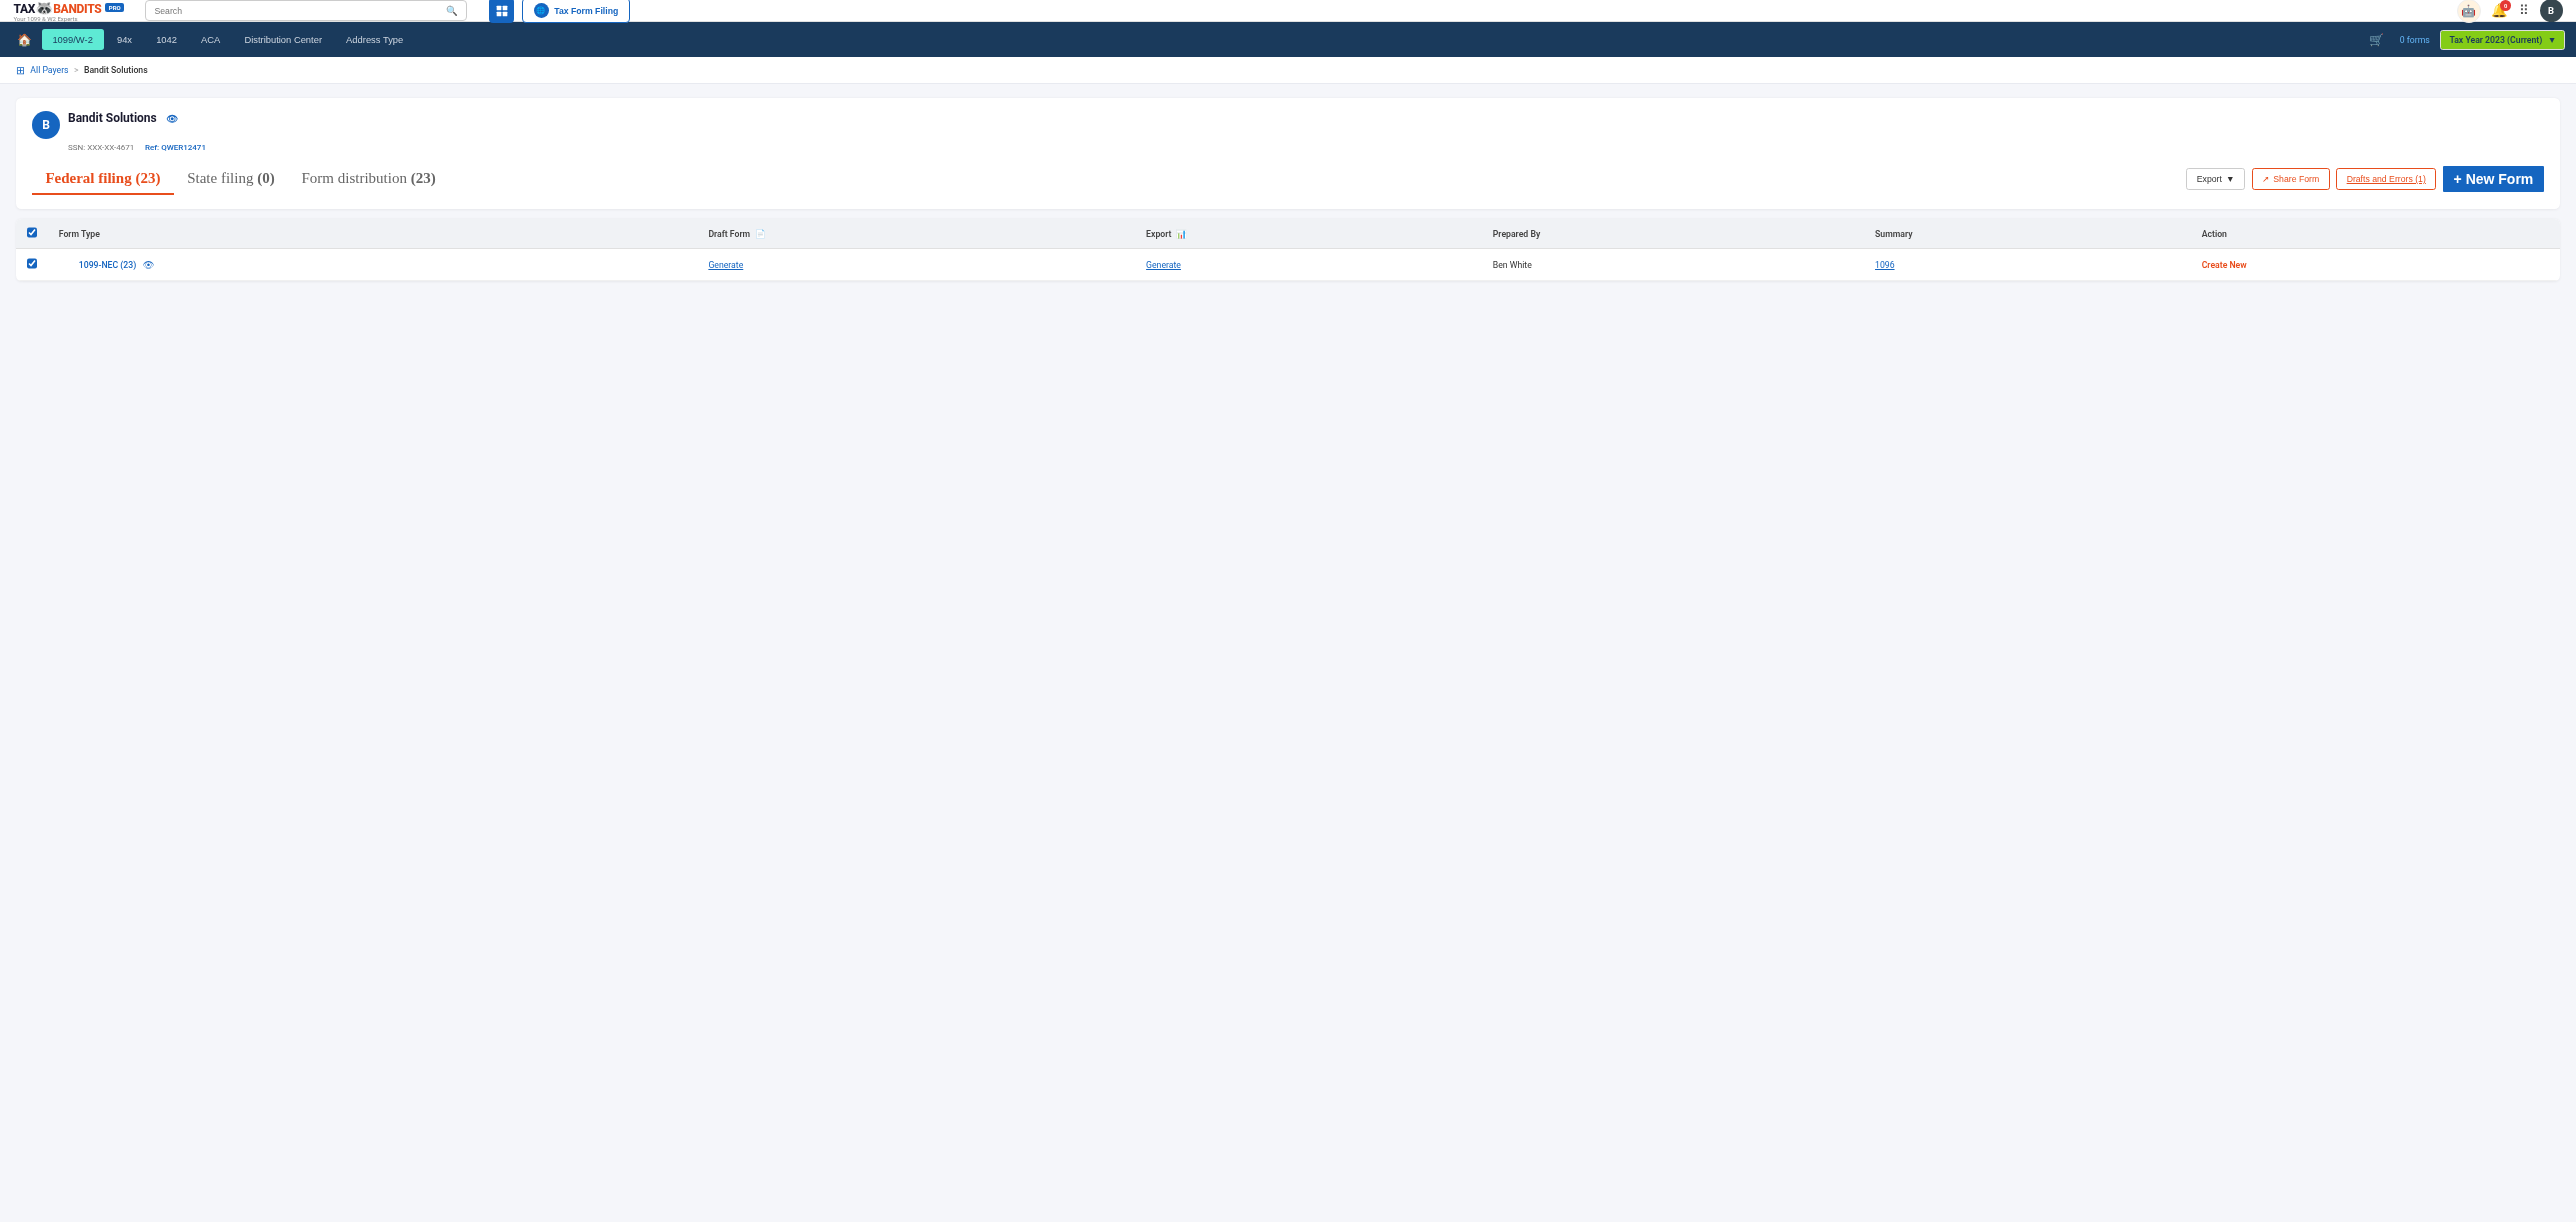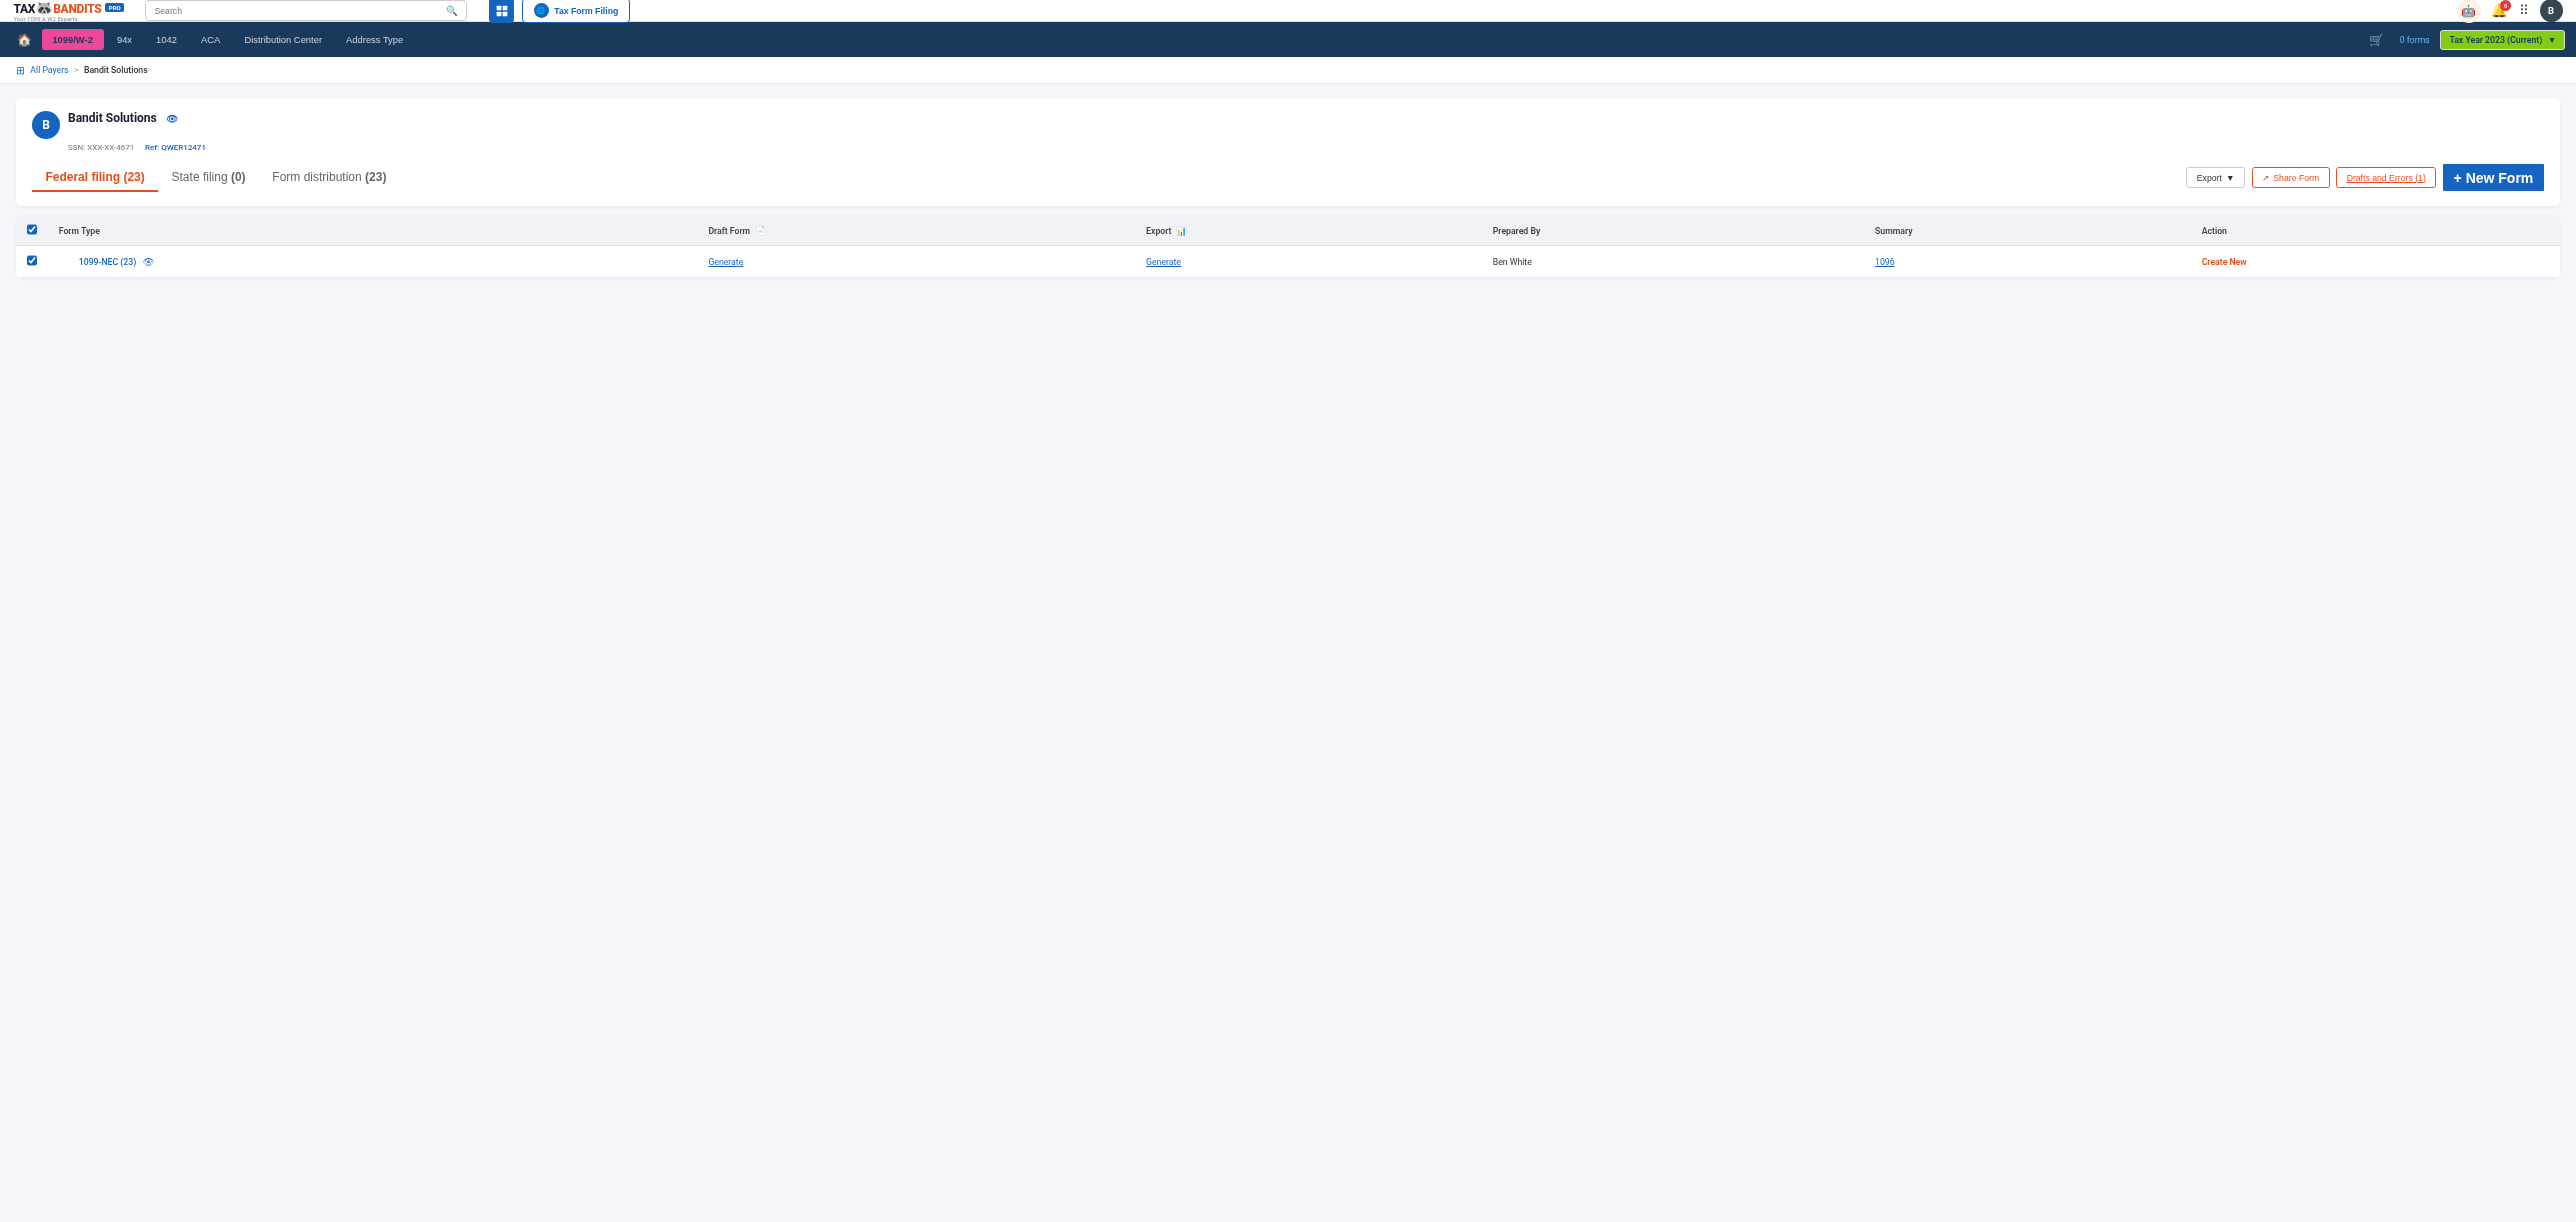--- a/index.html
+++ b/index.html
@@ -193,23 +193,23 @@
       background: none;
       border: none;
       cursor: pointer;
       font-size: 9.4px;
       font-weight: 500;
       padding: 5.4px 10.7px;
       border-radius: 2.7px;
       text-decoration: none;
     }
     .nav-item.active {
-      background: #ec4899;
+      background: #5eead4;
       color: #1a3a5c;
-      font-weight: 700;
+      font-weight: 400;
       border-radius: 2.7px;
     }
     .nav-divider { flex: 1; }
     .cart-area {
       display: flex;
       align-items: center;
       gap: 4px;
       color: #fff;
       font-size: 8.7px;
       margin-right: 8px;
@@ -301,27 +301,28 @@
       align-items: center;
       justify-content: space-between;
       margin-top: 10.7px;
     }
     .tabs {
       display: flex;
       gap: 0;
     }
     .tab {
       padding: 6.7px 13.4px;
-      font-size: 12px;
+      font-size: 15px;
       cursor: pointer;
       border: none;
       background: none;
       color: #666;
       border-bottom: 2px solid transparent;
       font-weight: 500;
+      font-family: Liberation Serif, serif;
     }
     .tab.active {
       color: #e84d1c;
       border-bottom: 2px solid #e84d1c;
       font-weight: 600;
     }
     .tab .tab-count { font-weight: 600; }
 
     .actions-row {
       display: flex;

